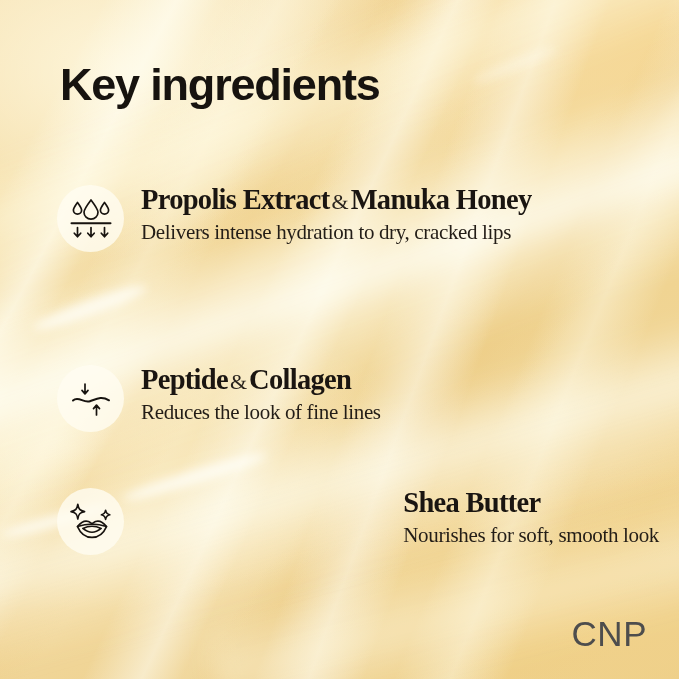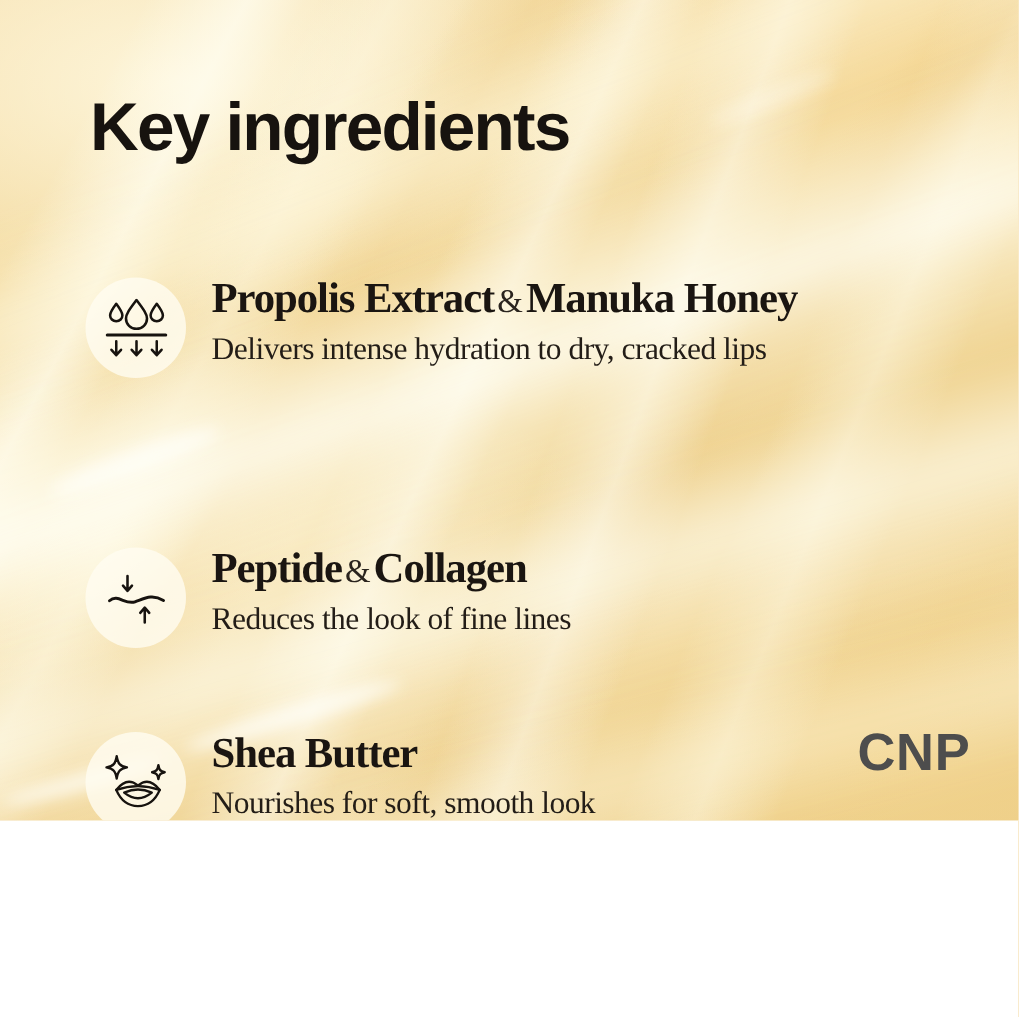--- a/index.html
+++ b/index.html
@@ -8,21 +8,21 @@
     padding: 0;
     background: #fff;
   }
   body {
     font-family: "Liberation Sans", sans-serif;
   }
 
   #poster {
     position: relative;
     width: 679px;
-    height: 547px;
+    height: 679px;
     overflow: hidden;
     background: #f2d79a;
     
     background-image:
       radial-gradient(ellipse 70% 45% at 18% 10%,  rgba(255,250,228,0.85) 0%, rgba(255,250,228,0) 62%),
       radial-gradient(ellipse 60% 38% at 95% 5%,   rgba(246,216,150,0.9) 0%, rgba(246,216,150,0) 70%),
       radial-gradient(ellipse 85% 40% at 10% 66%,  rgba(255,248,222,0.75) 0%, rgba(255,248,222,0) 60%),
       radial-gradient(ellipse 70% 35% at 88% 92%,  rgba(241,209,136,0.85) 0%, rgba(241,209,136,0) 68%),
       linear-gradient(168deg, #f6e0ae 0%, #f3d99c 28%, #f0d492 52%, #f2d89c 74%, #eccf8c 100%);
   }
@@ -143,21 +143,21 @@
   .ing-row {
     position: absolute;
     left: 57px;
     right: 20px;
     display: flex;
     align-items: flex-start;
     font-family: Liberation Serif, serif;
   }
   .ing-row.r1 { top: 183px; }
   .ing-row.r2 { top: 363px; }
-  .ing-row.r3 { top: 486px; }
+  .ing-row.r3 { top: 486px; justify-content: space-between; }
 
   .icon-badge {
     flex: 0 0 auto;
     width: 67px;
     height: 67px;
     border-radius: 50%;
     background: rgba(255,252,241,0.80);
     display: flex;
     align-items: center;
     justify-content: center;
@@ -196,21 +196,21 @@
     color: #231d17;
     line-height: 1.26;
     max-width: 420px;
   }
 
   .brand-logo {
     position: absolute;
     right: 32px;
     bottom: 28px;
     font-size: 35px;
-    font-weight: 700;
+    font-weight: 400;
     letter-spacing: 0.5px;
     color: #4d4d4d;
     line-height: 1;
     margin-left: 14px;
   }
 </style>
 </head>
 <body>
 
 <div id="poster">

